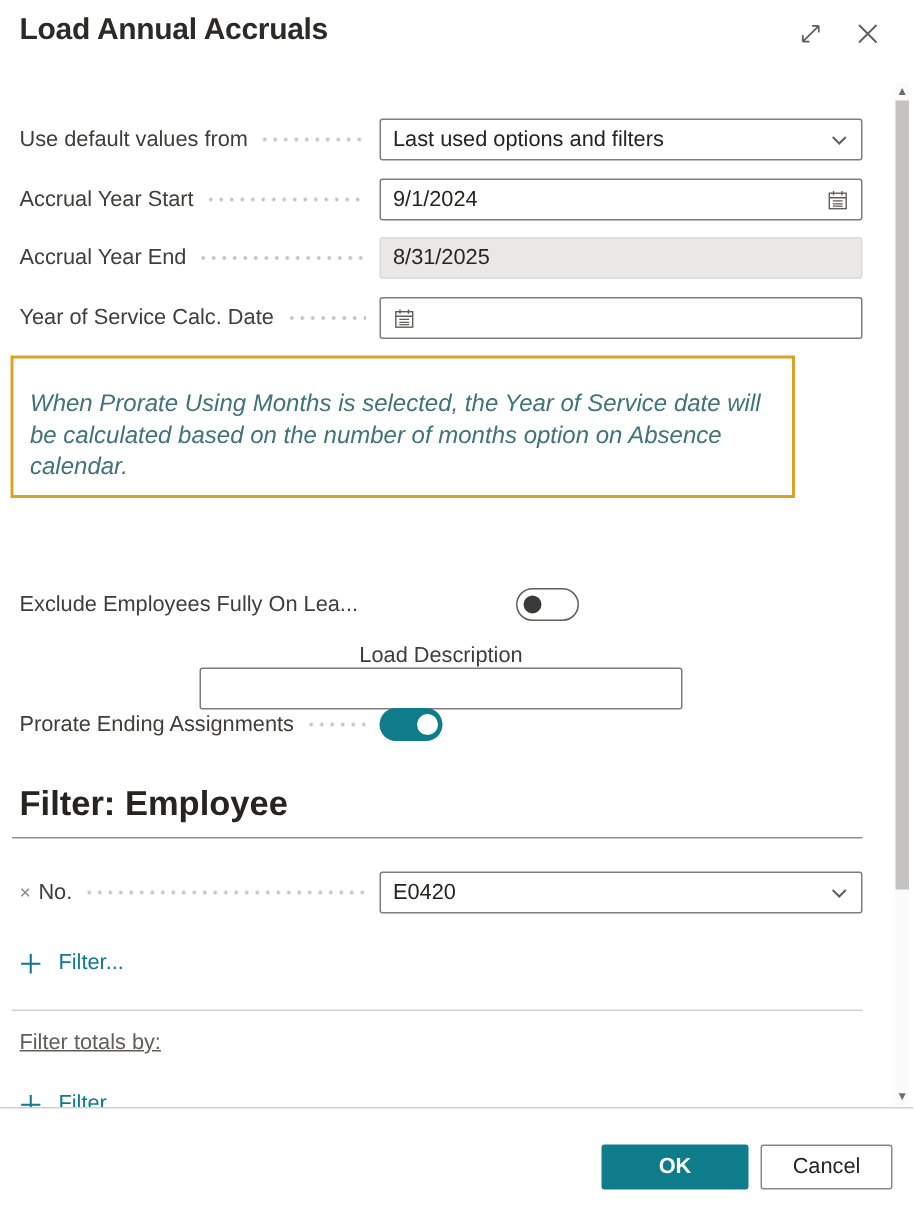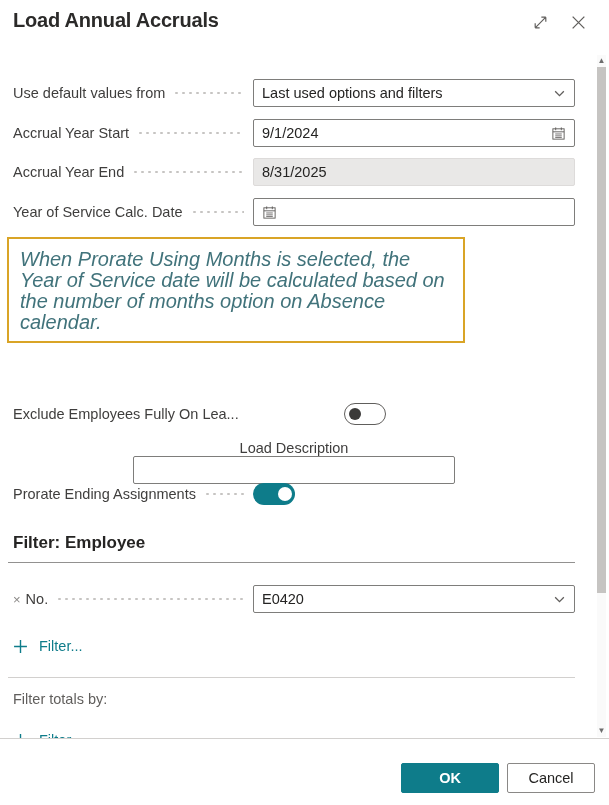--- a/index.html
+++ b/index.html
@@ -28,37 +28,37 @@
   .row .label{font-size:14.5px;color:var(--label);white-space:nowrap;flex-shrink:0;}
   .leader{flex:1;align-self:stretch;margin:0 9px 0 8px;
     background-image:radial-gradient(circle at center,#c6c4c2 1px,transparent 1.5px);
     background-size:7px 100%;background-repeat:repeat-x;}
   .control{width:322px;flex-shrink:0;display:flex;align-items:center;}
   .field{width:100%;height:28px;border:1px solid var(--border);border-radius:2px;
     display:flex;align-items:center;padding:0 8px;font-size:14.5px;color:var(--value);
     background:#fff;}
   .field .val{flex:1;overflow:hidden;white-space:nowrap;}
   .field.disabled{background:#e9e8e7;border-color:#dddbda;}
-  .notification{margin:11px 0 0 -6px;width:458px;border:2px solid var(--note-border);
-    padding:10px 11px 8px 11px;font-size:20px;font-style:italic;color:var(--note-text);
+  .notification{margin:11px 0 0 -6px;width:523px;border:2px solid var(--note-border);
+    padding:20px 11px 8px 11px;font-size:16px;font-style:italic;color:var(--note-text);
     line-height:21px;}
   .toggle{width:42px;height:22px;border-radius:11px;position:relative;flex-shrink:0;}
   .toggle.off{background:#fff;border:1px solid var(--muted);}
   .toggle.off .knob{position:absolute;left:4px;top:4px;width:12px;height:12px;
     border-radius:50%;background:#3b3a39;}
   .toggle.on{background:var(--accent);}
   .toggle.on .knob{position:absolute;right:3px;top:4px;width:14px;height:14px;
     border-radius:50%;background:#fff;}
   .section-heading{margin:27px 0 0 -5px;width:567px;padding:0 0 9px 5px;
-    border-bottom:1px solid #929190;font-size:17px;font-weight:700;color:#252423;}
+    border-bottom:1px solid #929190;font-size:23px;font-weight:700;color:#252423;}
   .no-prefix{color:#8a8886;font-size:13px;margin-right:5px;}
   .filter-link{display:flex;align-items:center;gap:11px;margin-top:24px;height:18px;
     color:var(--accent);font-size:14.5px;cursor:pointer;width:max-content;}
   .divider{margin:22px 0 0 -5px;width:567px;border-top:1px solid #d2d0ce;height:0;}
-  .gray-label{margin-top:13px;font-size:14.5px;color:var(--muted);}
+  .gray-label{margin-top:13px;font-size:14.5px;color:var(--muted);text-decoration:underline;}
   .footer{position:absolute;left:0;bottom:0;width:609px;height:67px;
     border-top:1px solid #d2d0ce;display:flex;justify-content:flex-end;
     align-items:flex-start;gap:8px;padding:24px 14px 0 0;background:#fff;}
   .btn{height:30px;border-radius:2px;font-size:14.5px;display:flex;align-items:center;
     justify-content:center;cursor:pointer;font-family:inherit;}
   .btn-primary{width:98px;background:var(--accent);color:#fff;font-weight:700;border:1px solid var(--accent);}
   .btn-secondary{width:88px;background:#fff;color:#252423;border:1px solid #8a8886;}
   .scrollbar{position:absolute;top:55px;right:3px;width:9px;height:682px;background:#fafafa;}
   .scroll-arrow{position:absolute;left:0;width:9px;height:12px;display:flex;
     align-items:center;justify-content:center;font-size:8px;color:#6d6d6d;line-height:1;}

